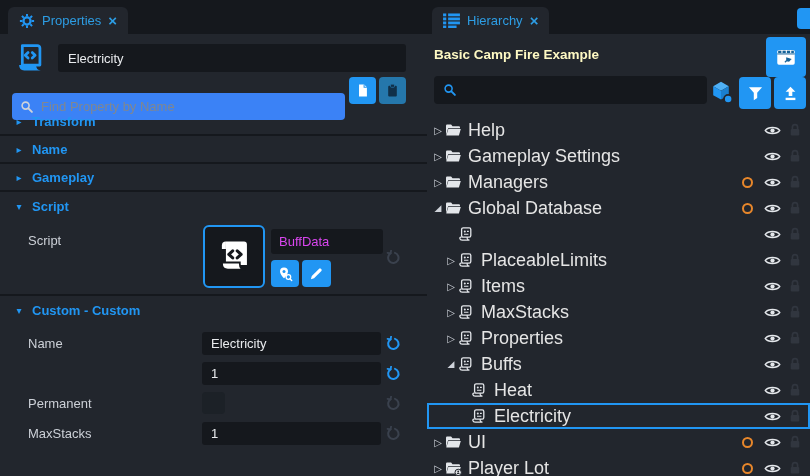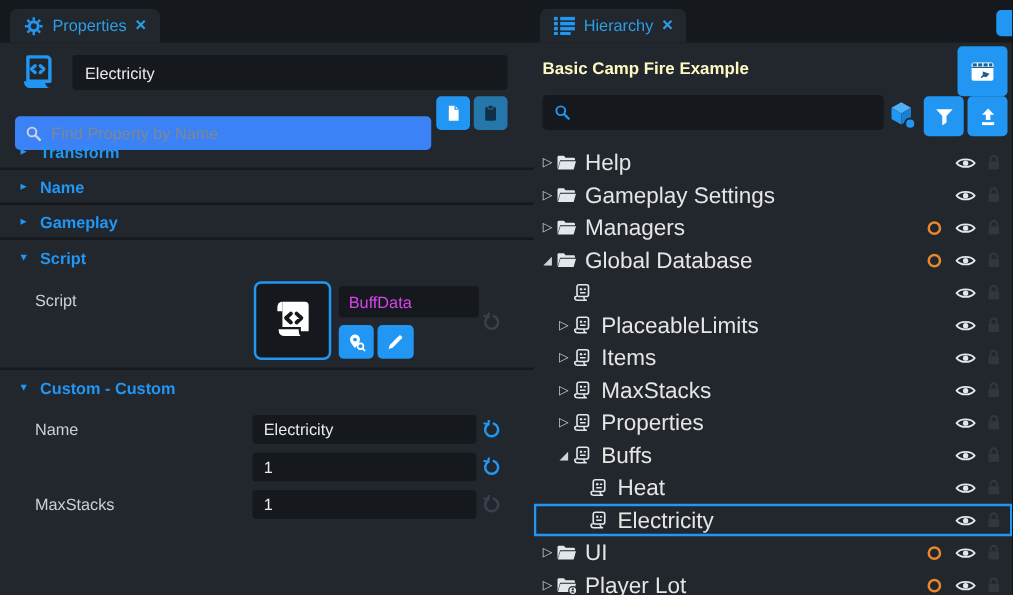--- a/index.html
+++ b/index.html
@@ -228,20 +228,30 @@
           <div class="prop-row">
             <input class="prop-input" value="1" style="">
             <button class="reset on prop-reset">
                 <svg width="16" height="16" viewBox="0 0 16 16">
                   <path d="M5.6 3.4 A5.2 5.2 0 1 0 10 2.9" fill="none" stroke="currentColor" stroke-width="2" stroke-linecap="round"></path>
                   <path d="M5.6 3.4 l-3-.6 M5.6 3.4 l.5-3" stroke="currentColor" stroke-width="1.8" stroke-linecap="round"></path>
                 </svg>
               </button>
           </div>
           <div class="prop-row">
+            <span class="prop-label">Permanent</span>
+            <div class="checkbox"></div>
+            <button class="reset off prop-reset">
+                <svg width="16" height="16" viewBox="0 0 16 16">
+                  <path d="M5.6 3.4 A5.2 5.2 0 1 0 10 2.9" fill="none" stroke="currentColor" stroke-width="2" stroke-linecap="round"></path>
+                  <path d="M5.6 3.4 l-3-.6 M5.6 3.4 l.5-3" stroke="currentColor" stroke-width="1.8" stroke-linecap="round"></path>
+                </svg>
+              </button>
+          </div>
+          <div class="prop-row">
             <span class="prop-label">MaxStacks</span>
             <input class="prop-input" value="1" style="">
             <button class="reset off prop-reset">
                 <svg width="16" height="16" viewBox="0 0 16 16">
                   <path d="M5.6 3.4 A5.2 5.2 0 1 0 10 2.9" fill="none" stroke="currentColor" stroke-width="2" stroke-linecap="round"></path>
                   <path d="M5.6 3.4 l-3-.6 M5.6 3.4 l.5-3" stroke="currentColor" stroke-width="1.8" stroke-linecap="round"></path>
                 </svg>
               </button>
           </div>
         </div>

